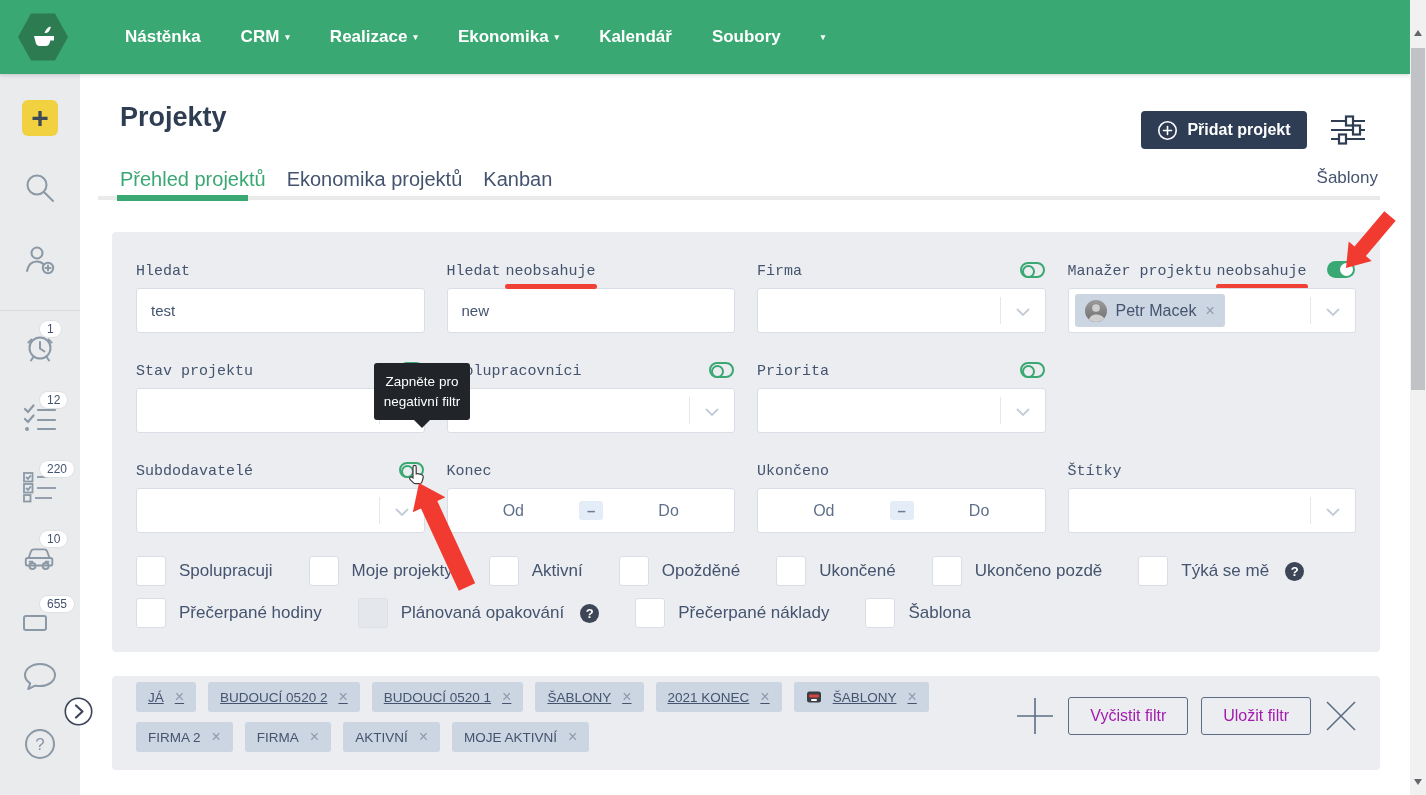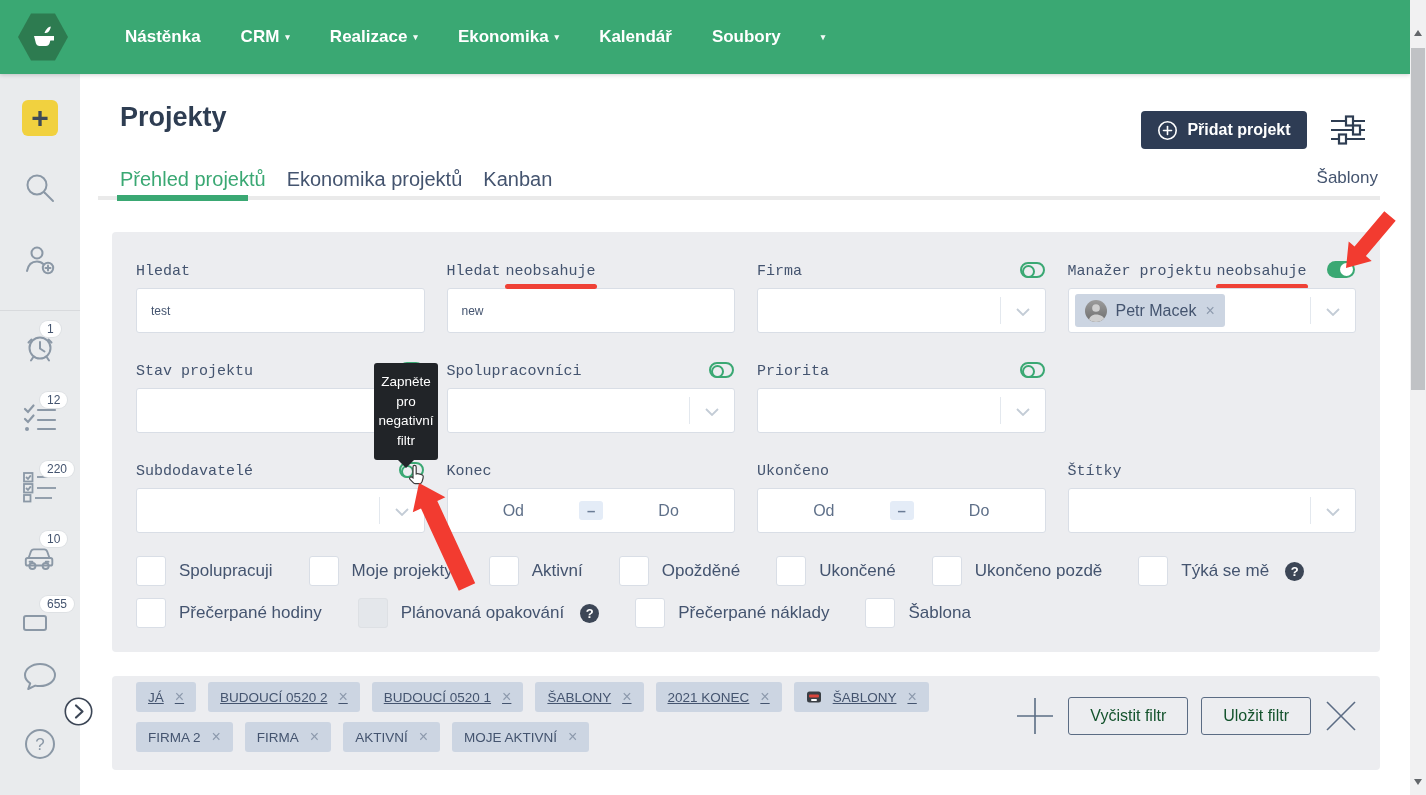--- a/index.html
+++ b/index.html
@@ -56,21 +56,21 @@
   .frow { position:absolute; left:24px; width:1220px; display:grid; grid-template-columns:repeat(4,288.5px); column-gap:22px; }
   .flabel { position:relative; height:22px; margin-bottom:6px; font-size:15px; color:#44546f;
             display:flex; align-items:center; gap:5px;font-family:Liberation Mono, monospace; }
   .neg { position:relative; }
   .neg::after { content:""; position:absolute; left:-1px; right:-1px; bottom:-9px; height:5px; background:#ef4136; border-radius:2.5px; }
   .toggle-off { position:absolute; right:1px; top:2px; width:25px; height:16px; border:2px solid #3aa873; border-radius:9px; cursor:pointer; }
   .toggle-off::before { content:""; position:absolute; left:0px; top:1px; width:9px; height:9px; border:2px solid #3aa873; border-radius:50%; background:#ecedf0; }
   .toggle-on { position:absolute; right:1px; top:1px; width:28px; height:17px; background:#3aa873; border-radius:9px; cursor:pointer; }
   .toggle-on::before { content:""; position:absolute; right:2px; top:2px; width:13px; height:13px; background:#fff; border-radius:50%; }
   .finput { width:100%; height:45px; background:#fff; border:1px solid #d9dee6; border-radius:3px;
-            padding:0 14px; font-size:12px; color:#44546f; font-family:"Liberation Sans",sans-serif; }
+            padding:0 14px; font-size:15px; color:#44546f; font-family:"Liberation Sans",sans-serif; }
   .fselect { position:relative; width:100%; height:45px; background:#fff; border:1px solid #d9dee6; border-radius:3px;
              display:flex; align-items:center; padding:0 30px 0 6px; cursor:pointer; }
   .sel-div { position:absolute; right:44px; top:8px; bottom:8px; width:1px; background:#e3e8ee; }
   .sel-chev { position:absolute; right:15px; top:19px; }
   .daterange { display:flex; align-items:center; justify-content:space-evenly; padding:0; font-size:16px; color:#5f7089; }
   .dash { width:24px; height:19px; background:#e4ecf7; border-radius:3px; color:#6b7d96; font-weight:bold;
           display:flex; align-items:center; justify-content:center; font-size:15px; }
   .mchip { display:flex; align-items:center; gap:9px; background:#ccd5e2; border-radius:3px; height:33px; padding:0 10px; }
   .mavatar { width:22px; height:22px; border-radius:50%; overflow:hidden; background:linear-gradient(180deg,#9c9c9c,#6e6e6e); flex:0 0 auto; }
   .chip-x { color:#8d9aad; font-size:16px; cursor:pointer; }
@@ -79,26 +79,26 @@
   .cb { display:flex; align-items:center; gap:13px; font-size:17px; color:#44546f; cursor:pointer; white-space:nowrap; }
   .cb-box { width:30px; height:30px; background:#fff; border:1px solid #d9dee6; border-radius:3px; flex:0 0 auto; }
   .cb-box.disabled { background:#e4e7eb; border-color:#dde0e4; }
   .help-badge { width:19px; height:19px; border-radius:50%; background:#3c4656; color:#fff; font-size:13px; font-weight:bold;
                 display:inline-flex; align-items:center; justify-content:center; margin-left:3px; }
 
   .chiprow { position:absolute; left:24px; display:flex; gap:12px; }
   .chip { height:30px; background:#ccd5e2; border-radius:3px; display:flex; align-items:center; gap:11px;
           padding:0 12px; font-size:13.5px; color:#44546f; cursor:pointer; white-space:nowrap; }
   .panel2-actions { position:absolute; right:22px; top:19px; display:flex; align-items:center; gap:13px; }
-  .btn-outline { height:38px; padding:0 21px; border:1px solid #5b6c84; border-radius:3px; color:#14532d;
+  .btn-outline { height:38px; padding:0 21px; border:1px solid #5b6c84; border-radius:3px; color:#a21caf;
                  font-size:16px; background:transparent; display:flex; align-items:center; cursor:pointer; white-space:nowrap; }
   .icon-btn { cursor:pointer; display:flex; }
 
   
-  .tooltip { position:absolute; left:262px; top:131px; width:64px; background:#212428; color:#fff; border-radius:3px;
+  .tooltip { position:absolute; left:262px; top:131px; width:96px; background:#212428; color:#fff; border-radius:3px;
              padding:9px 4px; font-size:13.5px; text-align:center; line-height:1.46; z-index:20; }
   .tooltip::after { content:""; position:absolute; left:50%; top:100%; transform:translateX(-50%);
                     border:8px solid transparent; border-top-color:#212428; }
 
   
   .annot { position:absolute; z-index:35; pointer-events:none; }
   .hand-cursor { position:absolute; left:292px; top:231px; z-index:25; pointer-events:none; }
 
   
   .scrollbar { position:absolute; right:0; top:0; width:16px; height:795px; background:#f1f1f2; z-index:60; }

